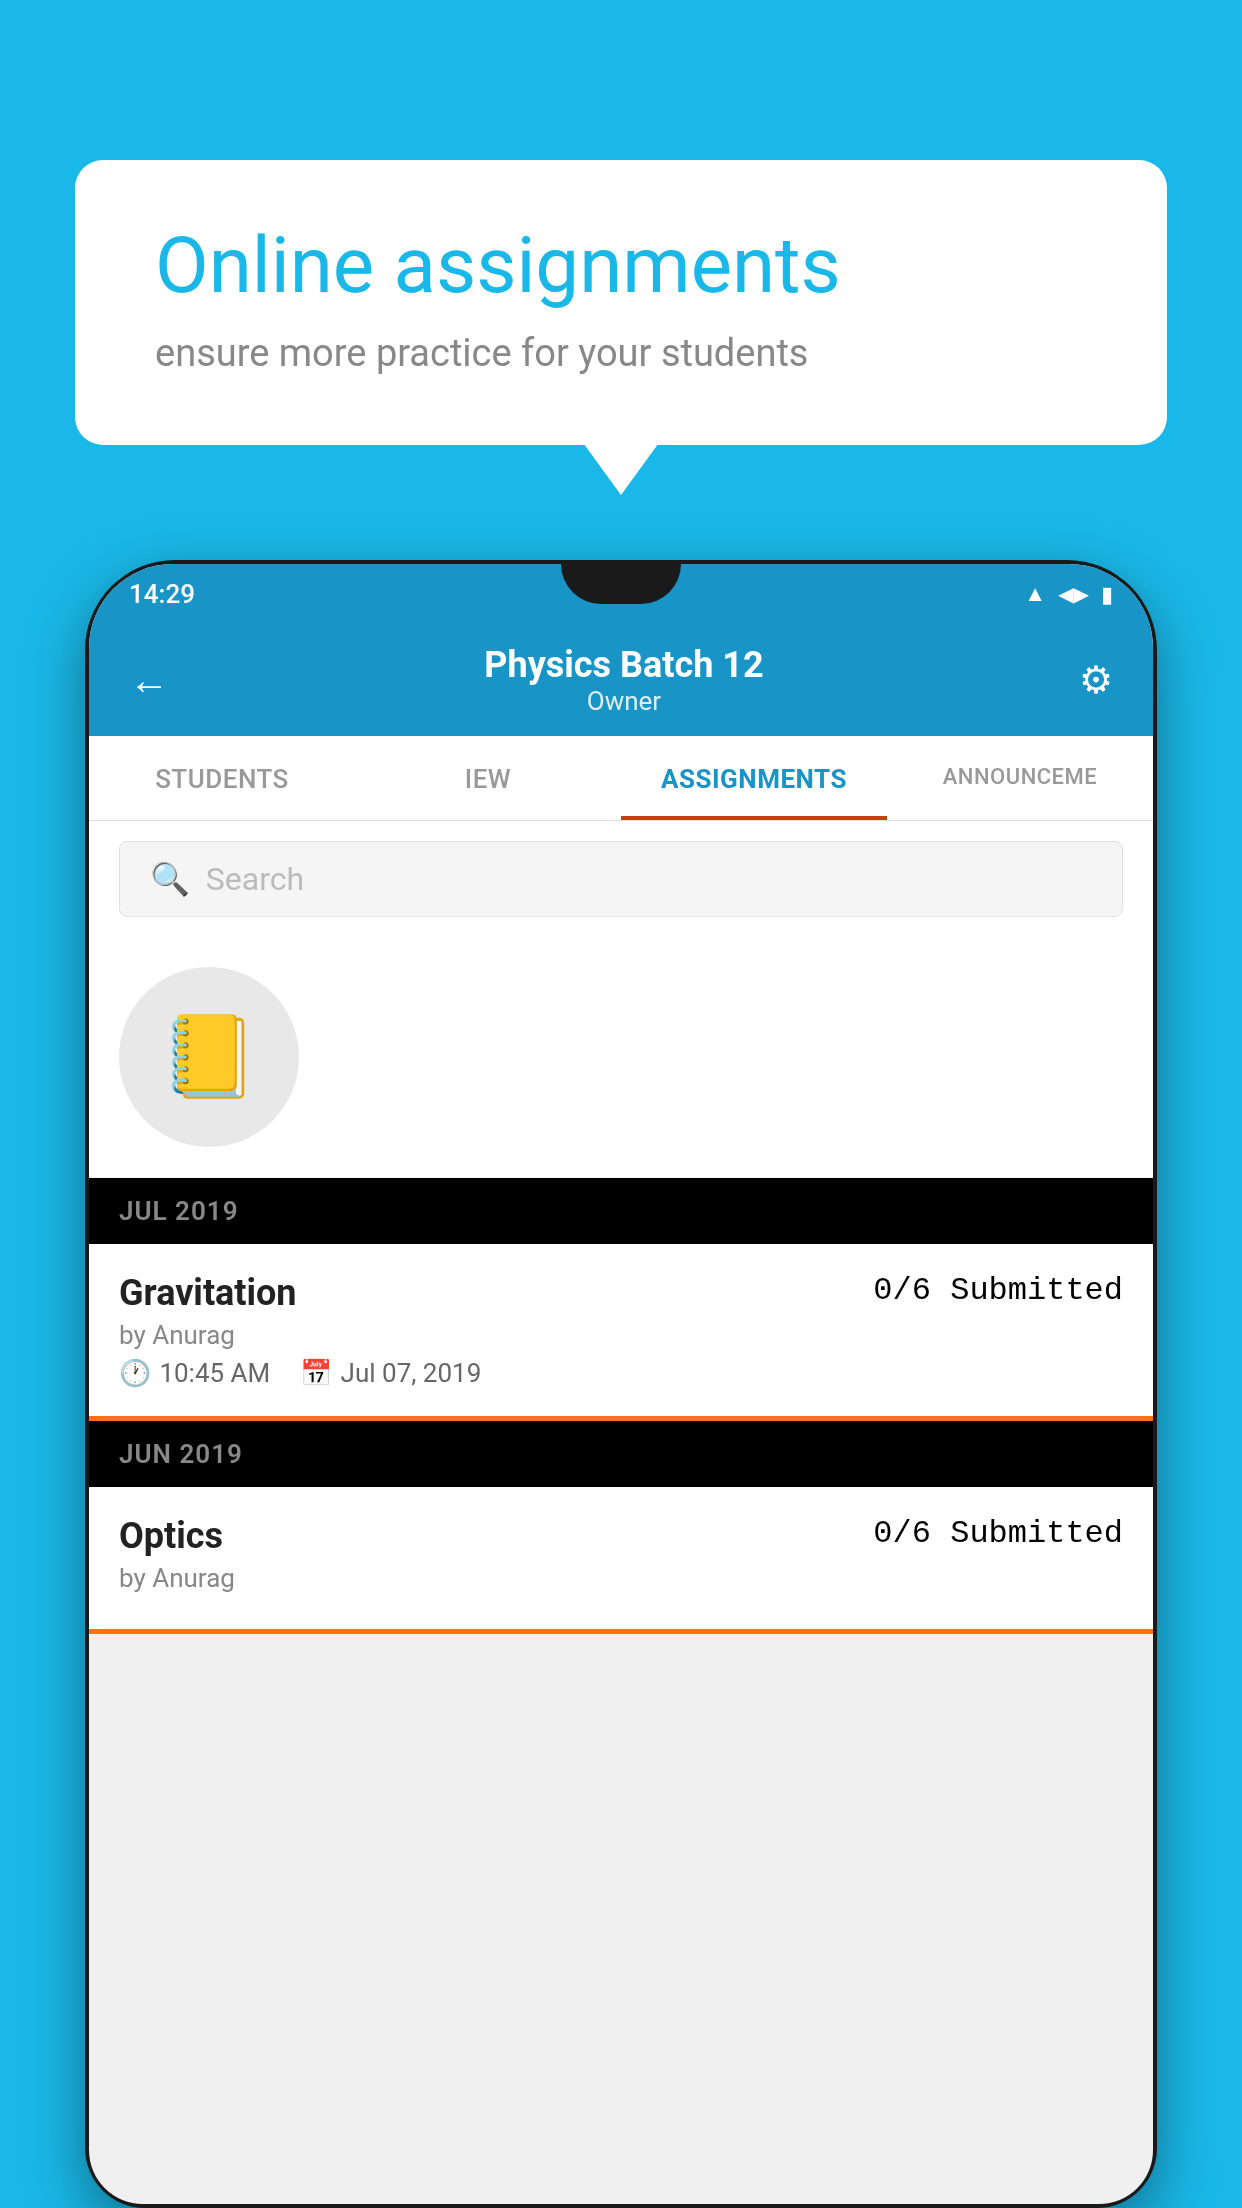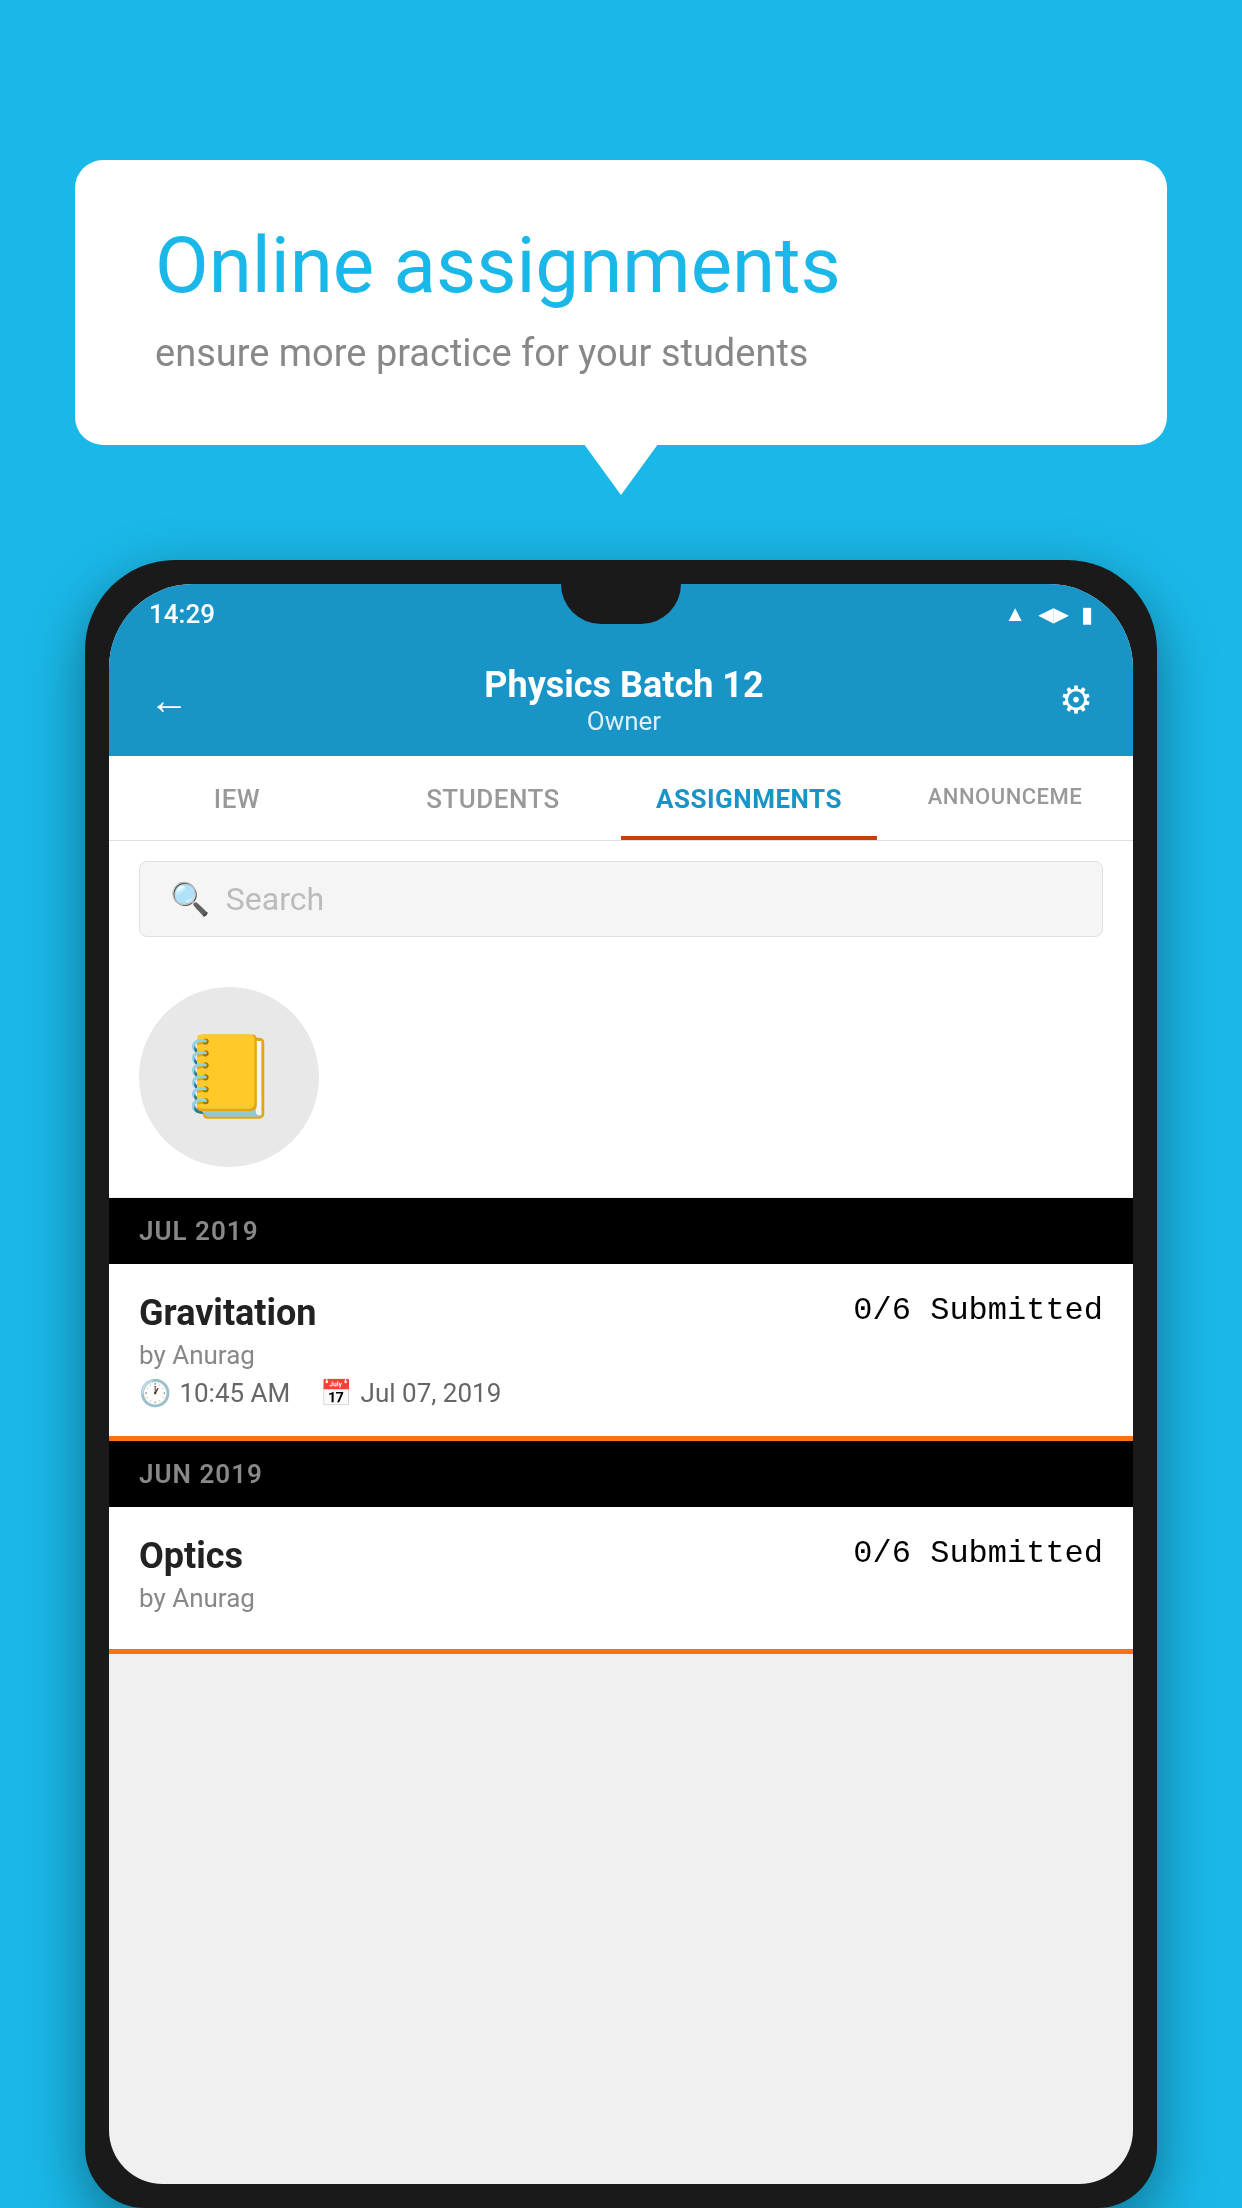--- a/index.html
+++ b/index.html
@@ -57,21 +57,21 @@
 
     
     .phone-frame {
       position: absolute;
       top: 560px;
       left: 85px;
       right: 85px;
       bottom: 0;
       background: #1a1a1a;
       border-radius: 90px 90px 60px 60px;
-      padding: 24px;
+      padding: 4px;
       box-shadow: 0 20px 60px rgba(0,0,0,0.4);
     }
 
     .phone-inner {
       background: #f0f0f0;
       border-radius: 84px 84px 54px 54px;
       overflow: hidden;
       height: 100%;
       position: relative;
     }
@@ -343,22 +343,22 @@
     <div class="app-header">
       <span class="header-back">←</span>
       <div class="header-center">
         <div class="header-title">Physics Batch 12</div>
         <div class="header-subtitle">Owner</div>
       </div>
       <span class="header-gear">⚙</span>
     </div>
 
     <div class="tabs-bar">
+      <div class="tab-item">STUDENTS</div>
       <div class="tab-item">IEW</div>
-      <div class="tab-item">STUDENTS</div>
       <div class="tab-item active">ASSIGNMENTS</div>
       <div class="tab-item" style="font-size:22px;">ANNOUNCEME</div>
     </div>
 
     <div class="content-area">
 
       <div class="search-bar-wrapper">
         <div class="search-bar">
           <span class="search-icon-wrap">🔍</span>
           <span class="search-placeholder">Search</span>

